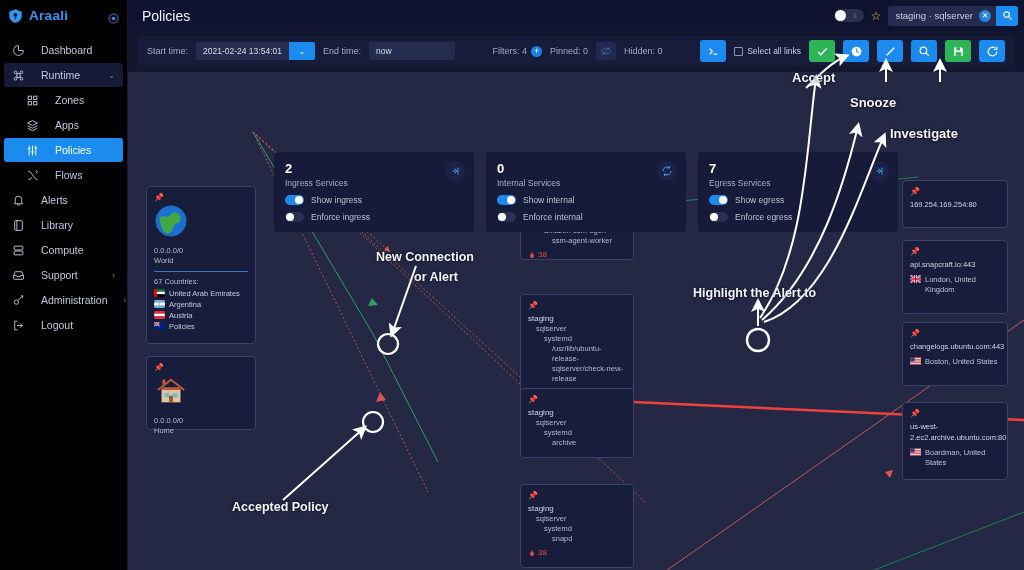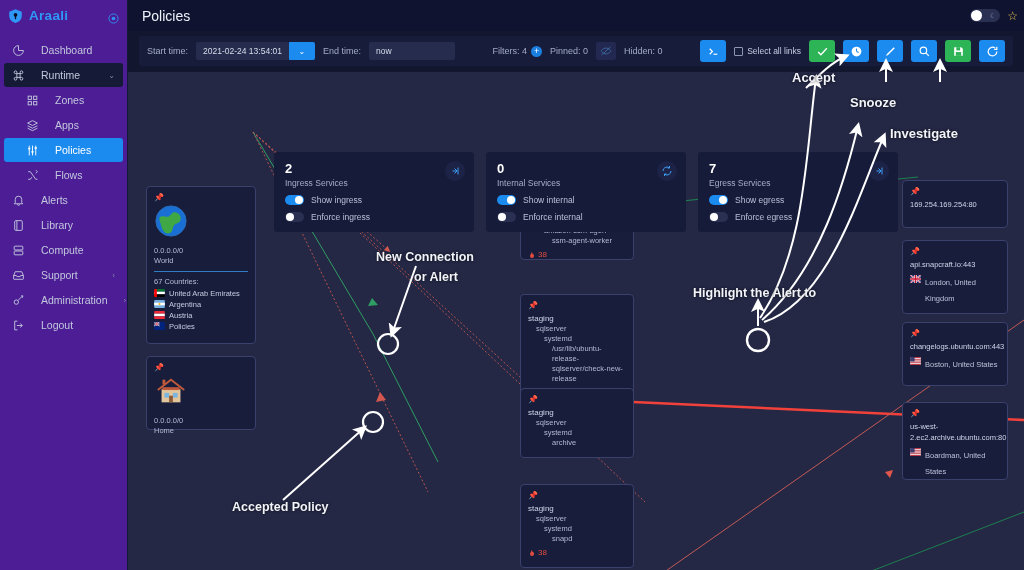--- a/index.html
+++ b/index.html
@@ -7,21 +7,21 @@
     width: 1024px; height: 570px;
     background: #0a0d22;
     font-family: "Liberation Sans", sans-serif;
     overflow: hidden;
   }
   #app { position: relative; width: 1024px; height: 570px; display: flex; }
 
   
   .sidebar {
     width: 128px; height: 570px;
-    background: #4c1d95;
+    background: #000000;
     border-right: 1px solid #141935;
     flex: 0 0 128px;
     position: relative;
     z-index: 40;
   }
   .brand {
     height: 31px; display: flex; align-items: center;
     padding: 0 8px; gap: 6px;
   }
   .brand-logo { width: 15px; height: 16px; flex: 0 0 15px; }
@@ -167,21 +167,21 @@
   .ind2 { padding-left: 16px; }
   .ind3 { padding-left: 24px; }
   .fire { color: #e24b3f; font-size: 8px; margin-top: 4px; display:flex; align-items:center; gap:2px; }
   .node-img { width: 34px; height: 34px; margin: 2px 0 4px 0; }
   .node-div { height: 1px; background: #2f7ec4; margin: 5px 0 5px 0; }
   .ctry-head { color: #b6bdd4; font-size: 7.5px; margin-bottom: 3px; }
   .ctry-row { display:flex; align-items:flex-start; gap:4px; margin-bottom: 2px; }
   .ctry-name { color: #c5ccdf; font-size: 7.5px; white-space:nowrap; }
   .flag { width: 11px; height: 8px; flex:0 0 11px; border-radius:1px; overflow:hidden; display:block; }
   .loc-row { display:flex; align-items:flex-start; gap:4px; margin-top:5px; }
-  .loc-name { color: #bcc3d8; font-size: 7.5px; line-height: 16px; }
+  .loc-name { color: #bcc3d8; font-size: 7.5px; line-height: 10px; }
 
   
   .anno {
     position: absolute; color: #f2f4fa; font-weight: bold;
     font-size: 13px; z-index: 30; white-space: nowrap;
     text-shadow: 0 0 3px rgba(0,0,0,.8);
   }
   .anno.small { font-size: 12.5px; }
   .anno-layer { position:absolute; left:0; top:0; width:1024px; height:570px; z-index:29; pointer-events:none; }
 </style>
@@ -332,20 +332,30 @@
 
   <div class="main">
 
     <div class="topbar">
       <div class="page-title">Policies</div>
       <div class="topbar-right">
         <div class="toggle-pill">
             <span class="moon">☾</span>
           </div>
         <div class="star-ico">☆</div>
+        <div class="search-box">
+          <span class="search-text">staging · sqlserver</span>
+          <span class="clear-x">✕</span>
+          <span class="search-go">
+            <svg viewBox="0 0 24 24" width="11" height="11">
+                <circle cx="10" cy="10" r="6" fill="none" stroke="#fff" stroke-width="2.4"></circle>
+                <line x1="15" y1="15" x2="21" y2="21" stroke="#fff" stroke-width="2.4"></line>
+              </svg>
+          </span>
+        </div>
       </div>
     </div>
 
     <div class="filterbar">
       <span class="fb-label">Start time:</span>
       <div class="fb-group">
         <span class="fb-input">2021-02-24 13:54:01</span>
         <span class="fb-caret">⌄</span>
       </div>
       <span class="fb-label">End time:</span>

